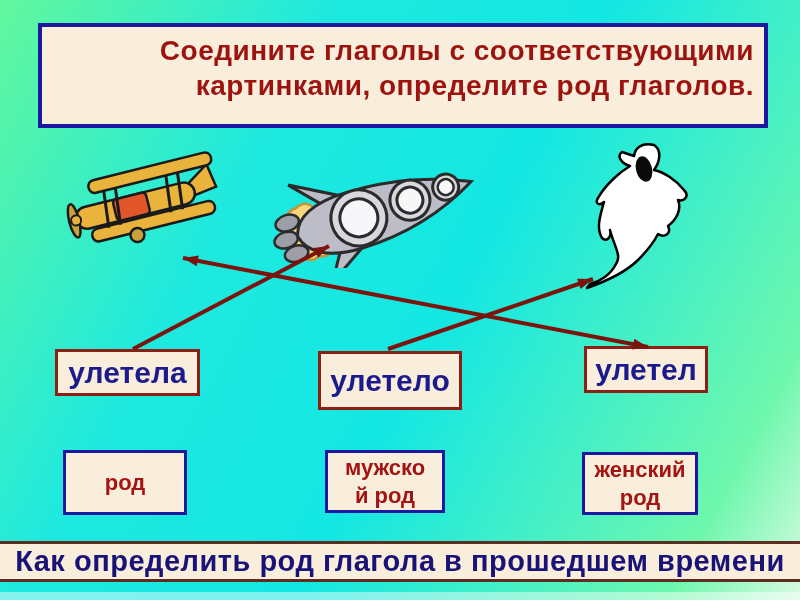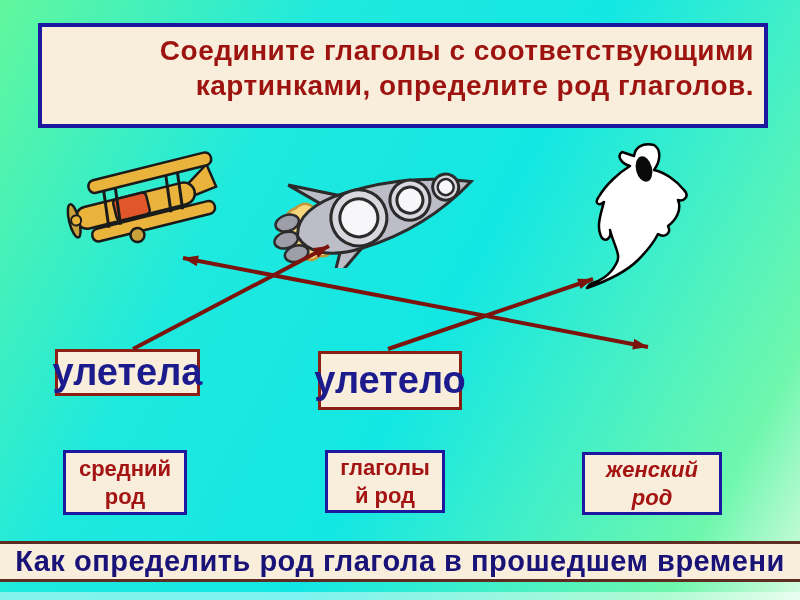--- a/index.html
+++ b/index.html
@@ -22,21 +22,21 @@
     letter-spacing:0.5px;
     text-align:right;
   }
   
   .clip{pointer-events:none;}
   
   .verb-box{
     background:#f9eedb;
     border:3px solid #8d2014;
     color:#1c1b8e;
-    font-size:38px;font-weight:bold;
+    font-size:30px;font-weight:bold;
     display:flex;align-items:center;justify-content:center;
     box-sizing:border-box;
   }
   
   .gender-box{
     background:#f9eedb;
     border:3px solid #1c18a0;
     color:#a31413;
     font-size:22px;font-weight:bold;line-height:28px;
     display:flex;flex-direction:column;align-items:center;justify-content:center;
@@ -134,30 +134,32 @@
       <ellipse cx="64" cy="27" rx="8" ry="13" transform="rotate(-14 64 27)" fill="#0a0a0a"></ellipse>
     </svg>
   </div>
 
   <div class="abs verb-box" style="left:55px;top:349px;width:145px;height:47px;">
     <span>улетела</span>
   </div>
   <div class="abs verb-box" style="left:318px;top:351px;width:144px;height:59px;">
     <span>улетело</span>
   </div>
+  <div class="abs verb-box" style="left:584px;top:346px;width:124px;height:47px;">
+    <span>улетел</span>
+  </div>
 
   <div class="abs gender-box" style="left:63px;top:450px;width:124px;height:65px;">
-    <span>средний</span>
     <span>род</span>
   </div>
   <div class="abs gender-box" style="left:325px;top:450px;width:120px;height:63px;">
-    <span>глаголы</span>
+    <span>мужско</span>
     <span>й род</span>
   </div>
-  <div class="abs gender-box" style="left:582px;top:452px;width:140px;height:63px;font-style:italic;">
+  <div class="abs gender-box" style="left:582px;top:452px;width:116px;height:63px;">
     <span>женский</span>
     <span>род</span>
   </div>
 
   <div class="abs footer-banner">
     <span>Как определить род глагола в прошедшем времени</span>
   </div>
 
   <div class="abs bottom-strip"></div>
 

